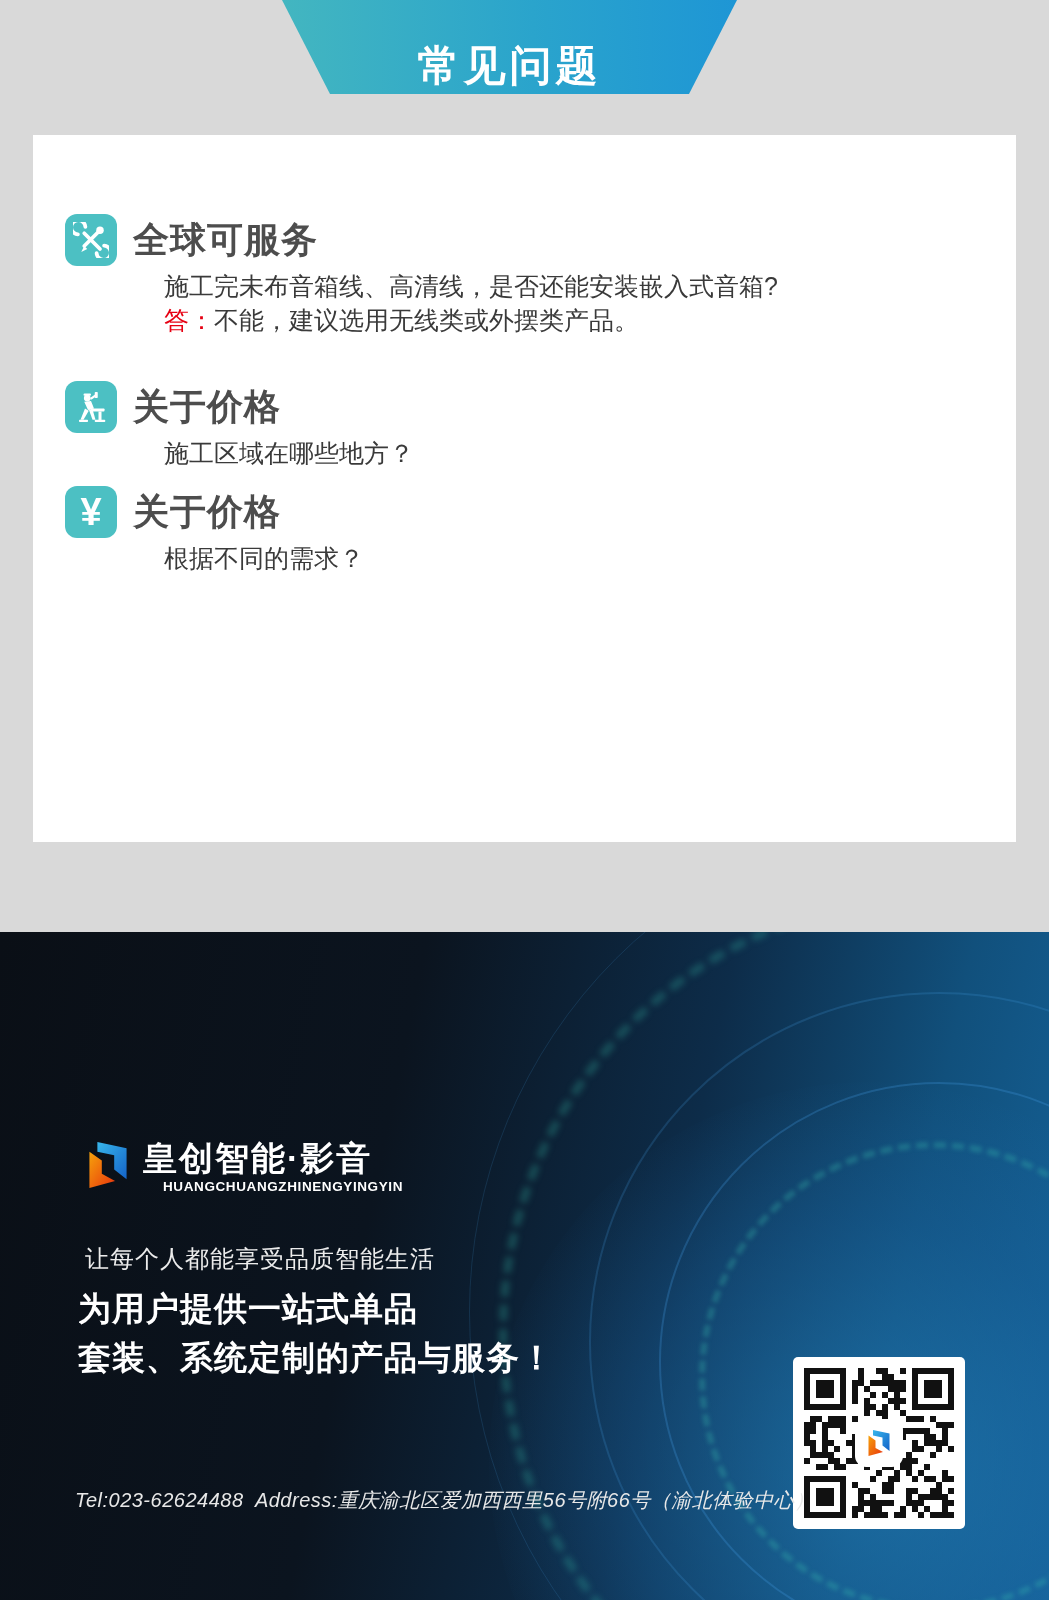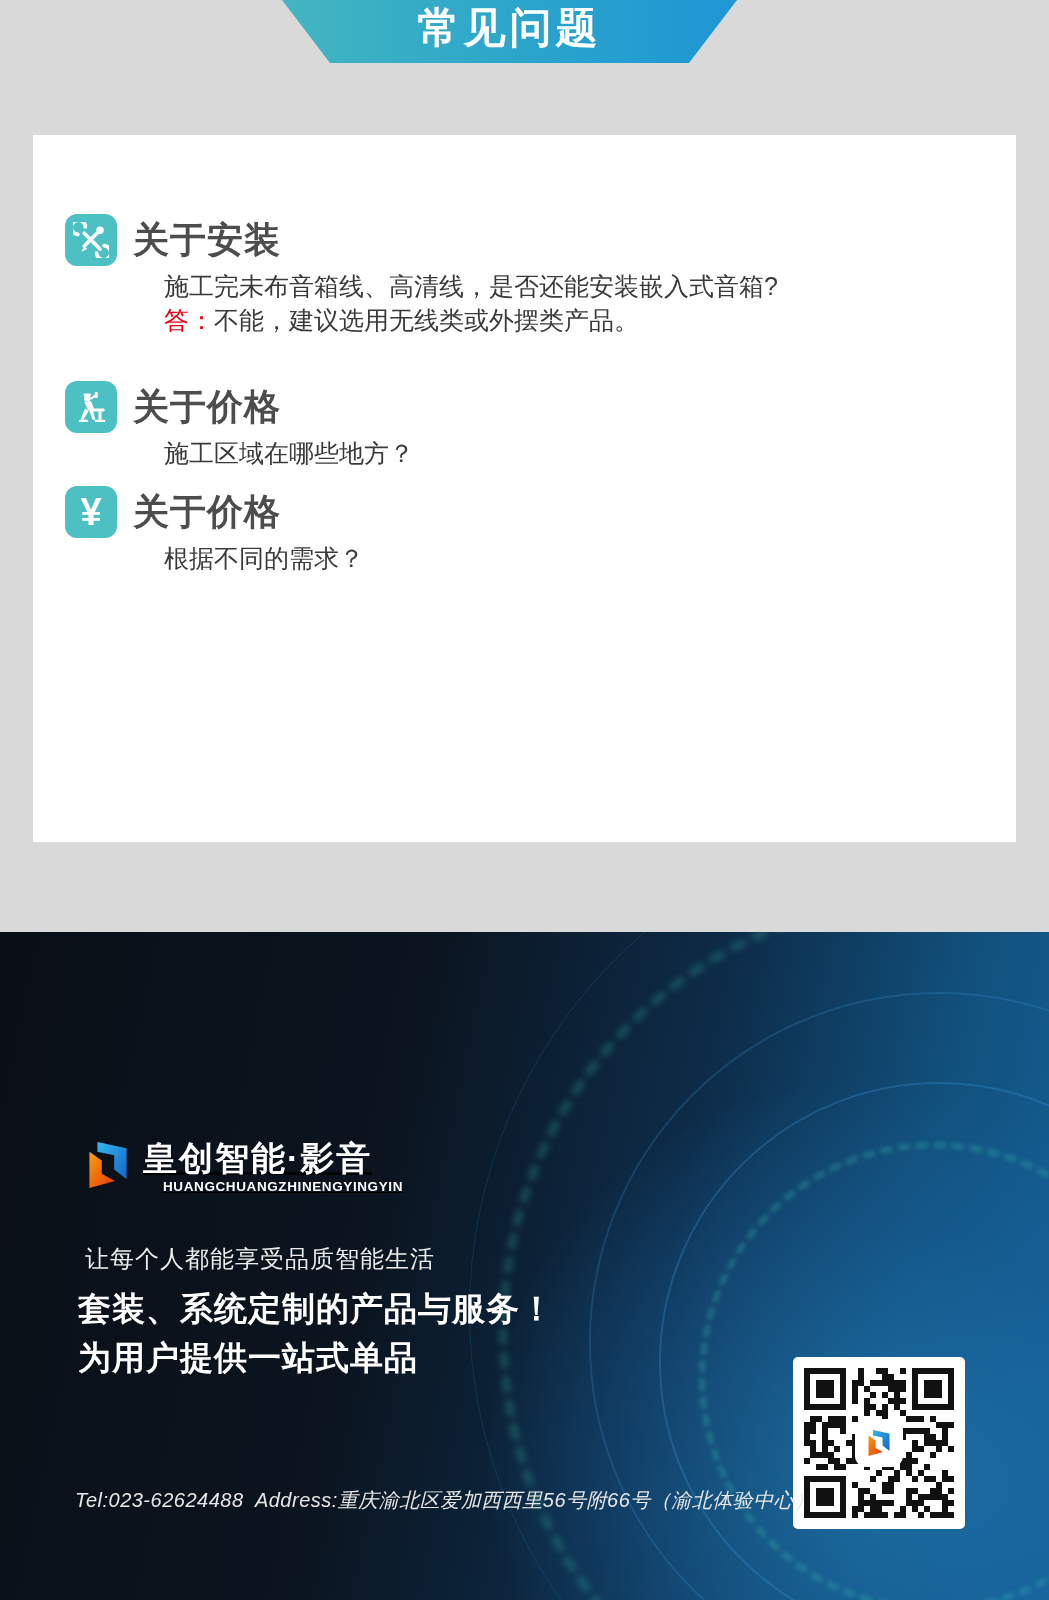--- a/index.html
+++ b/index.html
@@ -1,24 +1,24 @@
 <!DOCTYPE html>
 <html><head>
 <meta charset="utf-8">
 <style>
   * { margin:0; padding:0; box-sizing:border-box; }
   html,body { width:1049px; }
   body { font-family:"Liberation Sans","DejaVu Sans",sans-serif; background:#d9d9d9; }
   .page { position:relative; width:1049px; height:1600px; overflow:hidden; background:#d9d9d9; }
 
   
-  .banner { position:absolute; left:282px; top:0; width:455px; height:63px;
+  .banner { position:absolute; left:282px; top:0; width:455px; height:94px;
     background:linear-gradient(90deg,#43b6c0 0%,#2aa4cc 55%,#1e96d5 100%);
     clip-path:polygon(0 0,100% 0,calc(100% - 48px) 100%,48px 100%);
-    display:flex; align-items:flex-start; justify-content:center; }
+    display:flex; align-items:flex-end; justify-content:center; }
   .banner h1 { color:#fff; font-size:42px; font-weight:bold; letter-spacing:4px; }
 
   
   .card { position:absolute; left:33px; top:135px; width:983px; height:707px; background:#ffffff; }
   .faq-item { padding-left:32px; padding-right:34px; }
   .faq-item.i1 { margin-top:79px; }
   .faq-item.i2 { margin-top:44px; }
   .faq-item.i3 { margin-top:16px; }
   .faq-head { display:flex; align-items:center; gap:16px; height:52px; }
   .faq-icon { width:52px; height:52px; border-radius:12px; background:#4cc0c3; flex:0 0 52px;
@@ -36,21 +36,21 @@
     background:linear-gradient(102deg,#0a0f16 0%,#0b141f 36%,#0d2c49 62%,#11507c 82%,#15639a 100%); }
   .glow { position:absolute; width:760px; height:760px; right:-200px; top:150px; border-radius:50%;
     background:radial-gradient(circle,rgba(36,130,190,0.55) 0%,rgba(26,100,160,0.35) 45%,rgba(0,0,0,0) 72%); }
   .ring { position:absolute; border-radius:50%; }
   .r1 { width:700px; height:700px; right:-240px; top:60px; border:2px solid rgba(70,160,230,0.20); }
   .r2 { width:560px; height:560px; right:-170px; top:150px; border:2px solid rgba(70,160,230,0.26); }
   .r3 { width:880px; height:880px; right:-330px; top:-40px; border:8px dashed rgba(50,175,160,0.30); filter:blur(3px); }
   .r4 { width:470px; height:470px; right:-120px; top:210px; border:6px dashed rgba(62,200,180,0.28); filter:blur(2px); }
   .r5 { width:1000px; height:1000px; right:-420px; top:-120px; border:1px solid rgba(70,160,230,0.16); }
 
-  .brand-row { position:absolute; left:85px; top:208px; display:flex; align-items:flex-start; gap:12px;text-decoration:underline; }
+  .brand-row { position:absolute; left:85px; top:208px; display:flex; align-items:flex-start; gap:12px; }
   .brand-mark svg { display:block; }
   .brand-text .cn { color:#fff; font-size:34px; font-weight:bold; letter-spacing:2px; line-height:36px; }
   .brand-text .en { color:#fff; font-size:13.5px; font-weight:bold; letter-spacing:0.6px; margin-top:3px;padding-left:20px; }
   .tagline { position:absolute; left:85px; top:278px; color:#ececec; font-size:24px; letter-spacing:1px;margin-top:33px; }
 
   .headline { position:absolute; left:78px; top:352px; color:#fff; font-size:33px; font-weight:bold;
     line-height:49px; letter-spacing:1px; }
 
   .qr-box { position:absolute; left:793px; top:425px; width:172px; height:172px; background:#fff;
     border-radius:5px; padding:11px; }
@@ -78,21 +78,21 @@
             <g stroke="#ffffff" stroke-width="5" fill="none" stroke-linecap="round">
               <path d="M15,15 L36,36"></path>
               <path d="M6.5,16.5 A9.5,9.5 0 1 1 16.5,6.5"></path>
               <path d="M41.5,31.5 A9.5,9.5 0 1 1 31.5,41.5"></path>
               <path d="M34,13 L15,32"></path>
             </g>
             <circle cx="36" cy="11" r="5" fill="#ffffff"></circle>
             <polygon points="15,32 11,40 19,36" fill="#ffffff"></polygon>
           </svg>
         </div>
-        <div class="faq-title">关于安装</div>
+        <div class="faq-title">全球可服务</div>
       </div>
       <div class="faq-body">
         <span class="faq-q">施工完未布音箱线、高清线，是否还能安装嵌入式音箱?</span>
         <span class="faq-a"><span class="ans-prefix">答：</span><span>不能，建议选用无线类或外摆类产品。</span></span>
       </div>
     </div>
 
     <div class="faq-item i2">
       <div class="faq-head">
         <div class="faq-icon">
@@ -158,22 +158,22 @@
       </div>
       <div class="brand-text">
         <div class="cn">皇创智能·影音</div>
         <div class="en">HUANGCHUANGZHINENGYINGYIN</div>
       </div>
     </div>
 
     <div class="tagline">让每个人都能享受品质智能生活</div>
 
     <div class="headline">
+      <div>为用户提供一站式单品</div>
       <div>套装、系统定制的产品与服务！</div>
-      <div>为用户提供一站式单品</div>
     </div>
 
     <div class="qr-box">
       <div class="qr-inner" id="qr"><svg width="150" height="150">
             <rect x="54" y="0" width="6" height="6" fill="#111"></rect>
             <rect x="72" y="0" width="6" height="6" fill="#111"></rect>
             <rect x="78" y="0" width="6" height="6" fill="#111"></rect>
             <rect x="96" y="0" width="6" height="6" fill="#111"></rect>
             <rect x="54" y="6" width="6" height="6" fill="#111"></rect>
             <rect x="78" y="6" width="6" height="6" fill="#111"></rect>

